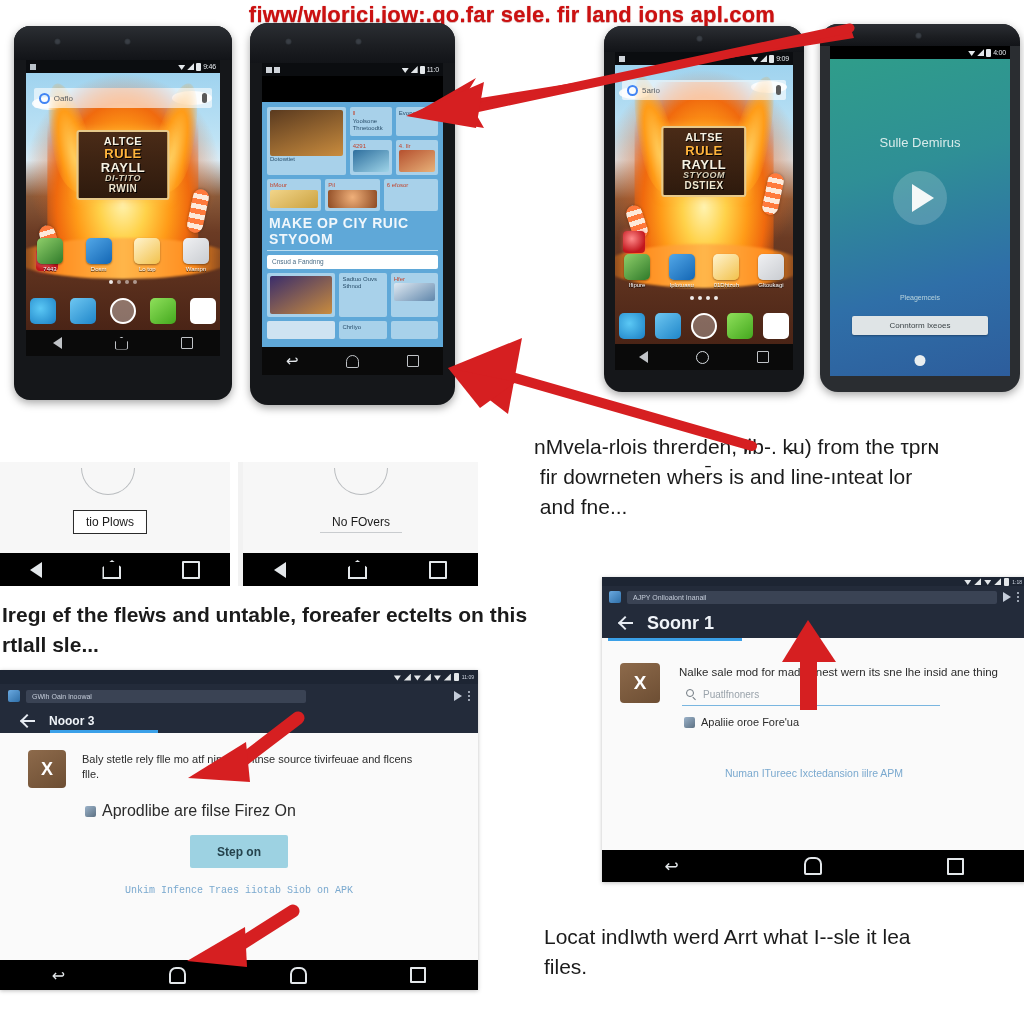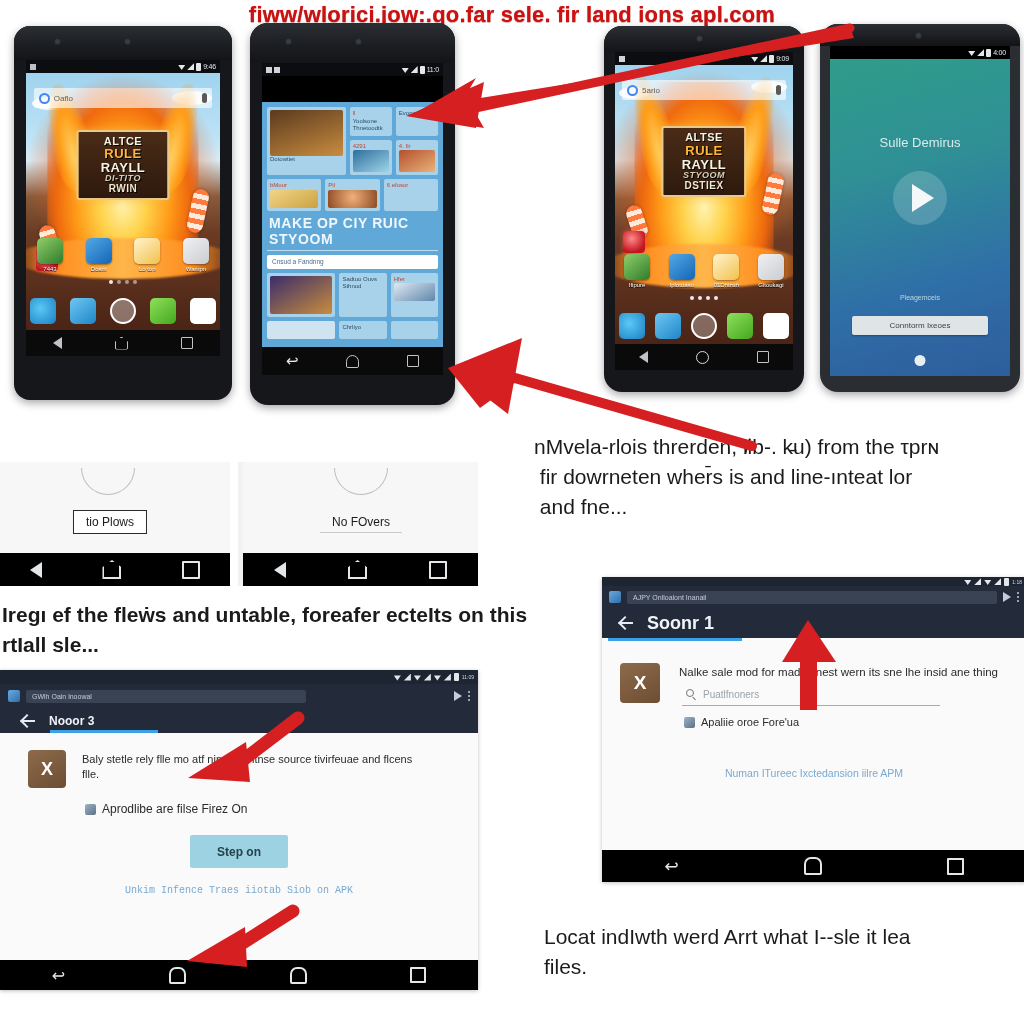--- a/index.html
+++ b/index.html
@@ -578,21 +578,21 @@
       <span class="ba"></span>
       <span class="st" style="font-size:12px;">Nooor 3</span>
     </div>
     <div class="tabline" style="left:50px;top:60px;width:108px;"></div>
     <div class="body" style="top:63px;height:227px;"></div>
 
     <div class="xbox" style="left:28px;top:80px;width:38px;height:38px;font-size:18px;">
       <span>X</span>
     </div>
     <div class="para" style="left:82px;top:82px;width:345px;font-size:11px;">Baly stetle rely flle mo atf ninet davitnse source tivirfeuae and flcens flle.</div>
-    <div class="optrow" style="left:85px;top:132px;font-size:12px;text-align:right;">
+    <div class="optrow" style="left:85px;top:132px;font-size:16px;text-align:right;">
       <span class="tico"></span>
       <span>Aprodlibe are filse Firez On</span>
     </div>
     <div class="cta" style="left:190px;top:165px;width:98px;height:33px;font-size:12px;">Step on</div>
     <div class="link" style="left:0;top:215px;font-size:10px;font-family:Liberation Mono, monospace;">Unkim Infence Traes iiotab Siob on APK</div>
     <div class="tnav" style="height:30px;">
       <span style="color:#e3e7ea;font-size:16px;">↩</span>
       <span style="width:13px;height:13px;border:2px solid #e3e7ea;border-radius:7px 7px 2px 2px;"></span>
       <span style="width:13px;height:13px;border:2px solid #e3e7ea;border-radius:7px 7px 2px 2px;"></span>
       <span style="width:12px;height:12px;border:2px solid #e3e7ea;border-radius:1px;"></span>

